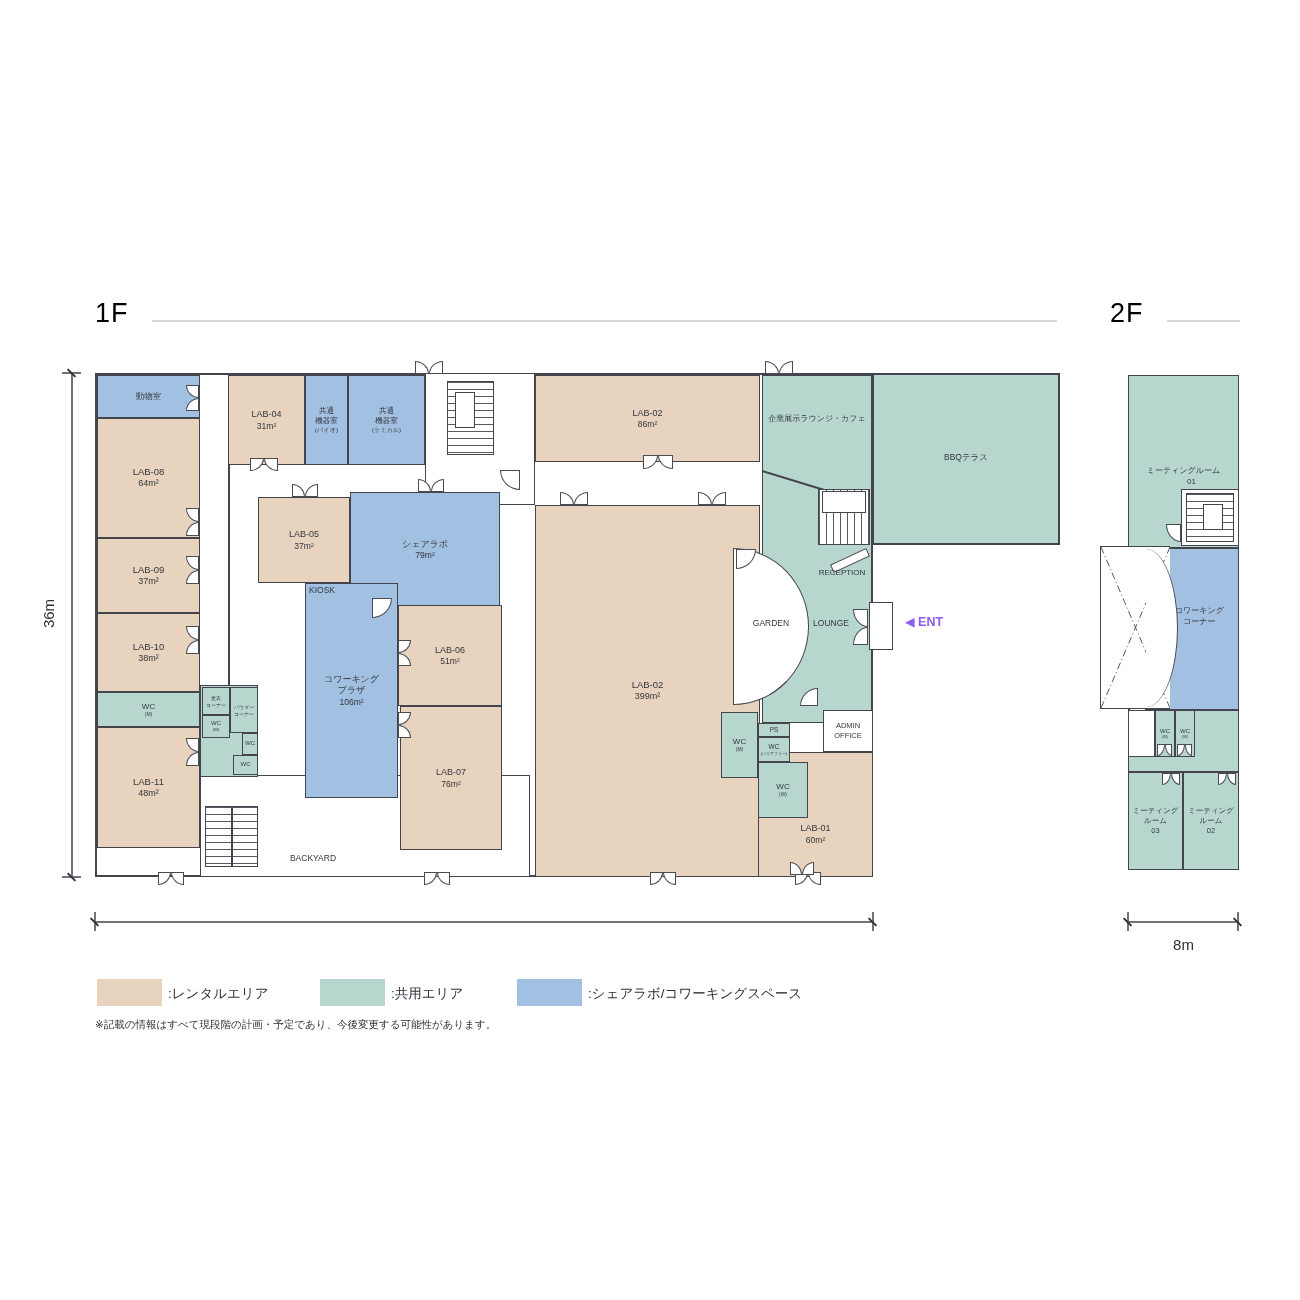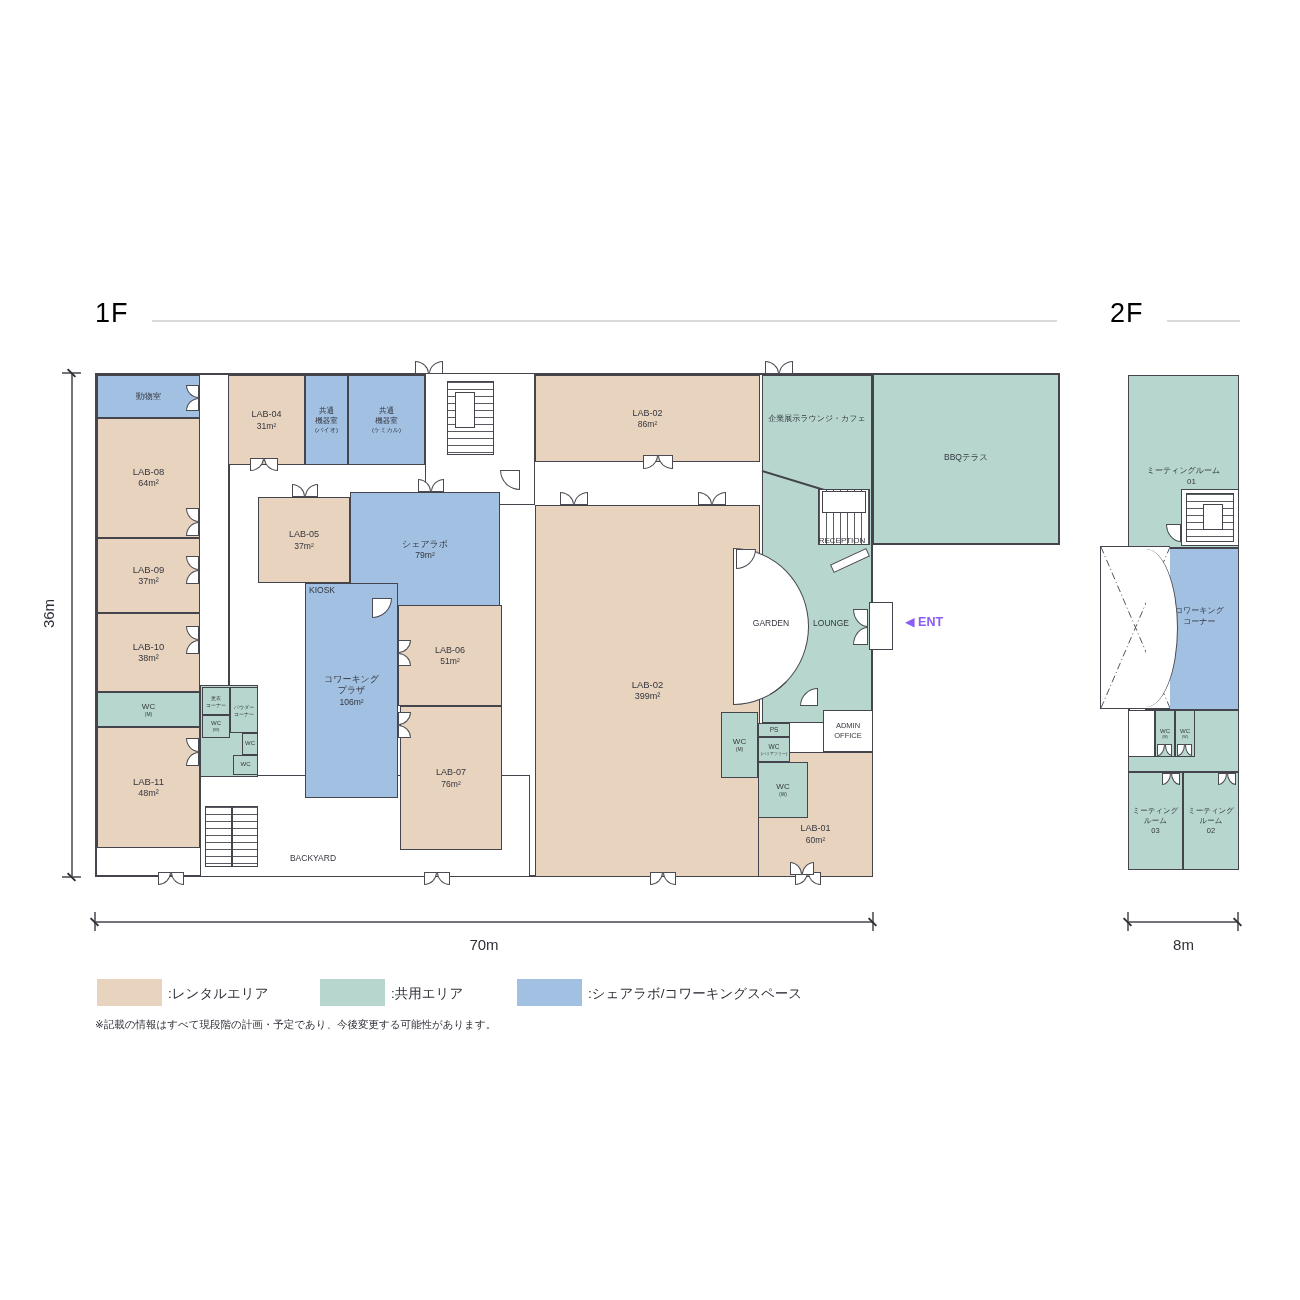--- a/index.html
+++ b/index.html
@@ -391,40 +391,39 @@
         <div class="leaf" style="border-radius: 0px 0px 100%; left: 0%; top: 0%; width: 50%; height: 100%;"></div>
         <div class="leaf" style="border-radius: 0px 0px 0px 100%; left: 50%; top: 0%; width: 50%; height: 100%;"></div>
       </div>
       <div class="door" style="left: 1218px; top: 773px; width: 18px; height: 12px;">
         <div class="leaf" style="border-radius: 0px 0px 100%; left: 0%; top: 0%; width: 50%; height: 100%;"></div>
         <div class="leaf" style="border-radius: 0px 0px 0px 100%; left: 50%; top: 0%; width: 50%; height: 100%;"></div>
       </div>
       <div class="txt" style="left: 309px; top: 585px; width: 60px; font-size: 8.5px; text-align: left;">KIOSK</div>
       <div class="txt" style="left: 762px; top: 413px; width: 110px; font-size: 8px; text-align: center;">企業展示ラウンジ・カフェ</div>
       <div class="txt" style="left: 872px; top: 452px; width: 188px; font-size: 8.5px; text-align: center;">BBQテラス</div>
-      <div class="txt" style="left: 808px; top: 536px; width: 68px; font-size: 8px; text-align: center;">RECEPTION</div>
+      <div class="txt" style="left: 808px; top: 568px; width: 68px; font-size: 8px; text-align: center;">RECEPTION</div>
       <div class="txt" style="left: 733px; top: 618px; width: 76px; font-size: 8.5px; text-align: center;">GARDEN</div>
       <div class="txt" style="left: 799px; top: 618px; width: 64px; font-size: 8.5px; text-align: center;">LOUNGE</div>
       <div class="txt" style="left: 263px; top: 853px; width: 100px; font-size: 8.5px; text-align: center;">BACKYARD</div>
       <div class="txt" style="left: 905px; top: 614px; width: 90px; font-size: 12.5px; text-align: left; color: #8b5cf6; font-weight: bold;">◀ ENT</div>
     </div>
 
   <div class="dimln" style="left:71px;top:373px;width:1.5px;height:504px;"></div>
   <div class="dimtick" style="left:62px;top:372px;width:19px;height:1.5px;"></div>
   <div class="dimtick" style="left:62px;top:876px;width:19px;height:1.5px;"></div>
   <div class="dimslash" style="left:66px;top:372px;width:11px;height:2px;"></div>
   <div class="dimslash" style="left:66px;top:876px;width:11px;height:2px;"></div>
   <div class="dimlabel" style="left:18px;top:605px;width:60px;transform:rotate(-90deg);">36m</div>
 
   <div class="dimln" style="left:95px;top:921px;width:778px;height:1.5px;"></div>
   <div class="dimtick" style="left:94px;top:912px;width:1.5px;height:19px;"></div>
   <div class="dimtick" style="left:872px;top:912px;width:1.5px;height:19px;"></div>
   <div class="dimslash" style="left:89px;top:921px;width:11px;height:2px;"></div>
   <div class="dimslash" style="left:867px;top:921px;width:11px;height:2px;"></div>
-  <div class="dimlabel" style="left:95px;top:936px;width:778px;">70m</div>
 
   <div class="dimln" style="left:1128px;top:921px;width:111px;height:1.5px;"></div>
   <div class="dimtick" style="left:1127px;top:912px;width:1.5px;height:19px;"></div>
   <div class="dimtick" style="left:1237px;top:912px;width:1.5px;height:19px;"></div>
   <div class="dimslash" style="left:1122px;top:921px;width:11px;height:2px;"></div>
   <div class="dimslash" style="left:1232px;top:921px;width:11px;height:2px;"></div>
   <div class="dimlabel" style="left:1128px;top:936px;width:111px;">8m</div>
 
   <div class="legend-sw" style="left: 97px; top: 979px; background: rgb(232, 212, 190);"></div>
   <div class="legend-tx" style="left:168px;top:985px;">:レンタルエリア</div>

